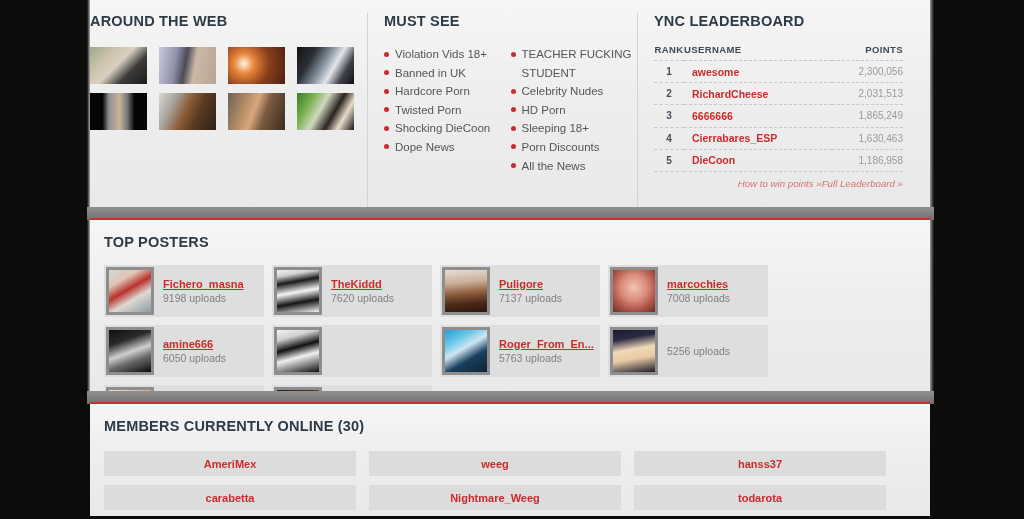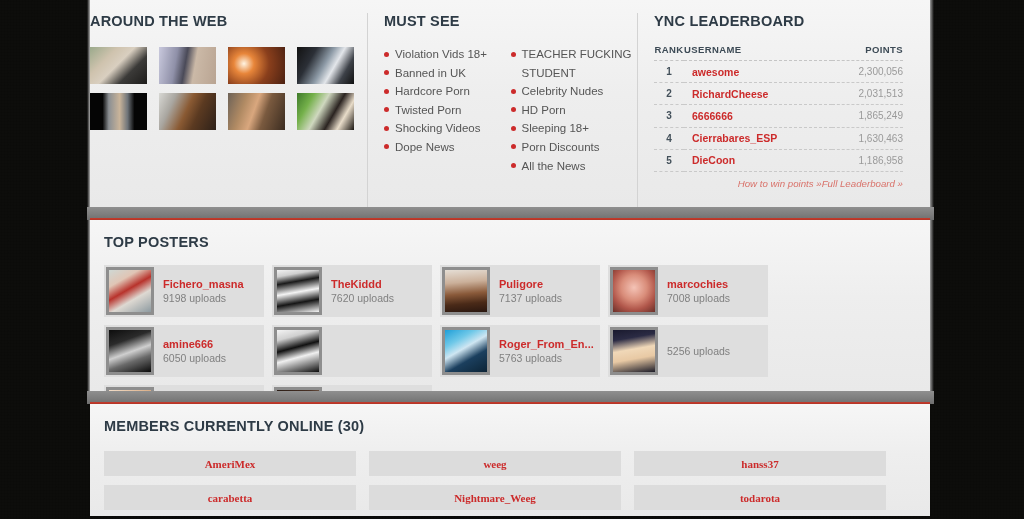--- a/index.html
+++ b/index.html
@@ -218,20 +218,21 @@
     padding-left: 9px;
     overflow: hidden;
     white-space: nowrap;
   }
   .poster .pname {
     display: block;
     font-size: 11px;
     font-weight: bold;
     color: #cc2b2b;
     line-height: 14px;
+    text-decoration: underline;
   }
   .poster .pups {
     display: block;
     font-size: 10.5px;
     color: #808080;
     line-height: 15px;
   }
   .a1 { background: linear-gradient(150deg,#cfd8d4 0%,#e0c5b5 26%,#b8332c 46%,#ded9d2 66%,#8d9aa0 100%); }
   .a2 { background: linear-gradient(170deg,#f2f2f2 0%,#cfcfcf 14%,#1b1b1b 30%,#f4f4f4 52%,#161616 74%,#f6f6f6 100%); }
   .a3 { background: linear-gradient(175deg,#e5ded5 0%,#cbb09a 30%,#8a5a3a 56%,#4a2a18 78%,#2a1710 100%); }
@@ -243,21 +244,20 @@
   .a9 { background: linear-gradient(155deg,#f2ddc9 0%,#e0b894 26%,#c28f63 50%,#d8c3a8 72%,#9a8a78 100%); }
   .a10{ background: linear-gradient(160deg,#2a1d16 0%,#4a3226 22%,#d9bfa4 50%,#e8d4bb 70%,#1a1410 100%); }
 
   
   .panel-members { height: 112px; padding: 14px 14px 0 14px; overflow: hidden; }
   .member-grid {
     display: flex;
     flex-wrap: wrap;
     gap: 9px 13px;
     margin-top: 17px;
-    font-family: Liberation Serif, serif;
   }
   .member {
     width: 252px;
     height: 25px;
     background: #dcdcdc;
     display: flex;
     align-items: center;
     justify-content: center;
     flex: 0 0 auto;
   }
@@ -291,21 +291,21 @@
     </div>
 
     <div class="col-must">
       <div class="section-title">MUST SEE</div>
       <div class="must-lists">
         <ul>
           <li>Violation Vids 18+</li>
           <li>Banned in UK</li>
           <li>Hardcore Porn</li>
           <li>Twisted Porn</li>
-          <li>Shocking Videos</li>
+          <li>Shocking DieCoon</li>
           <li>Dope News</li>
         </ul>
         <ul>
           <li>TEACHER FUCKING</li>
           <li class="cont">STUDENT</li>
           <li>Celebrity Nudes</li>
           <li>HD Porn</li>
           <li>Sleeping 18+</li>
           <li>Porn Discounts</li>
           <li>All the News</li>

